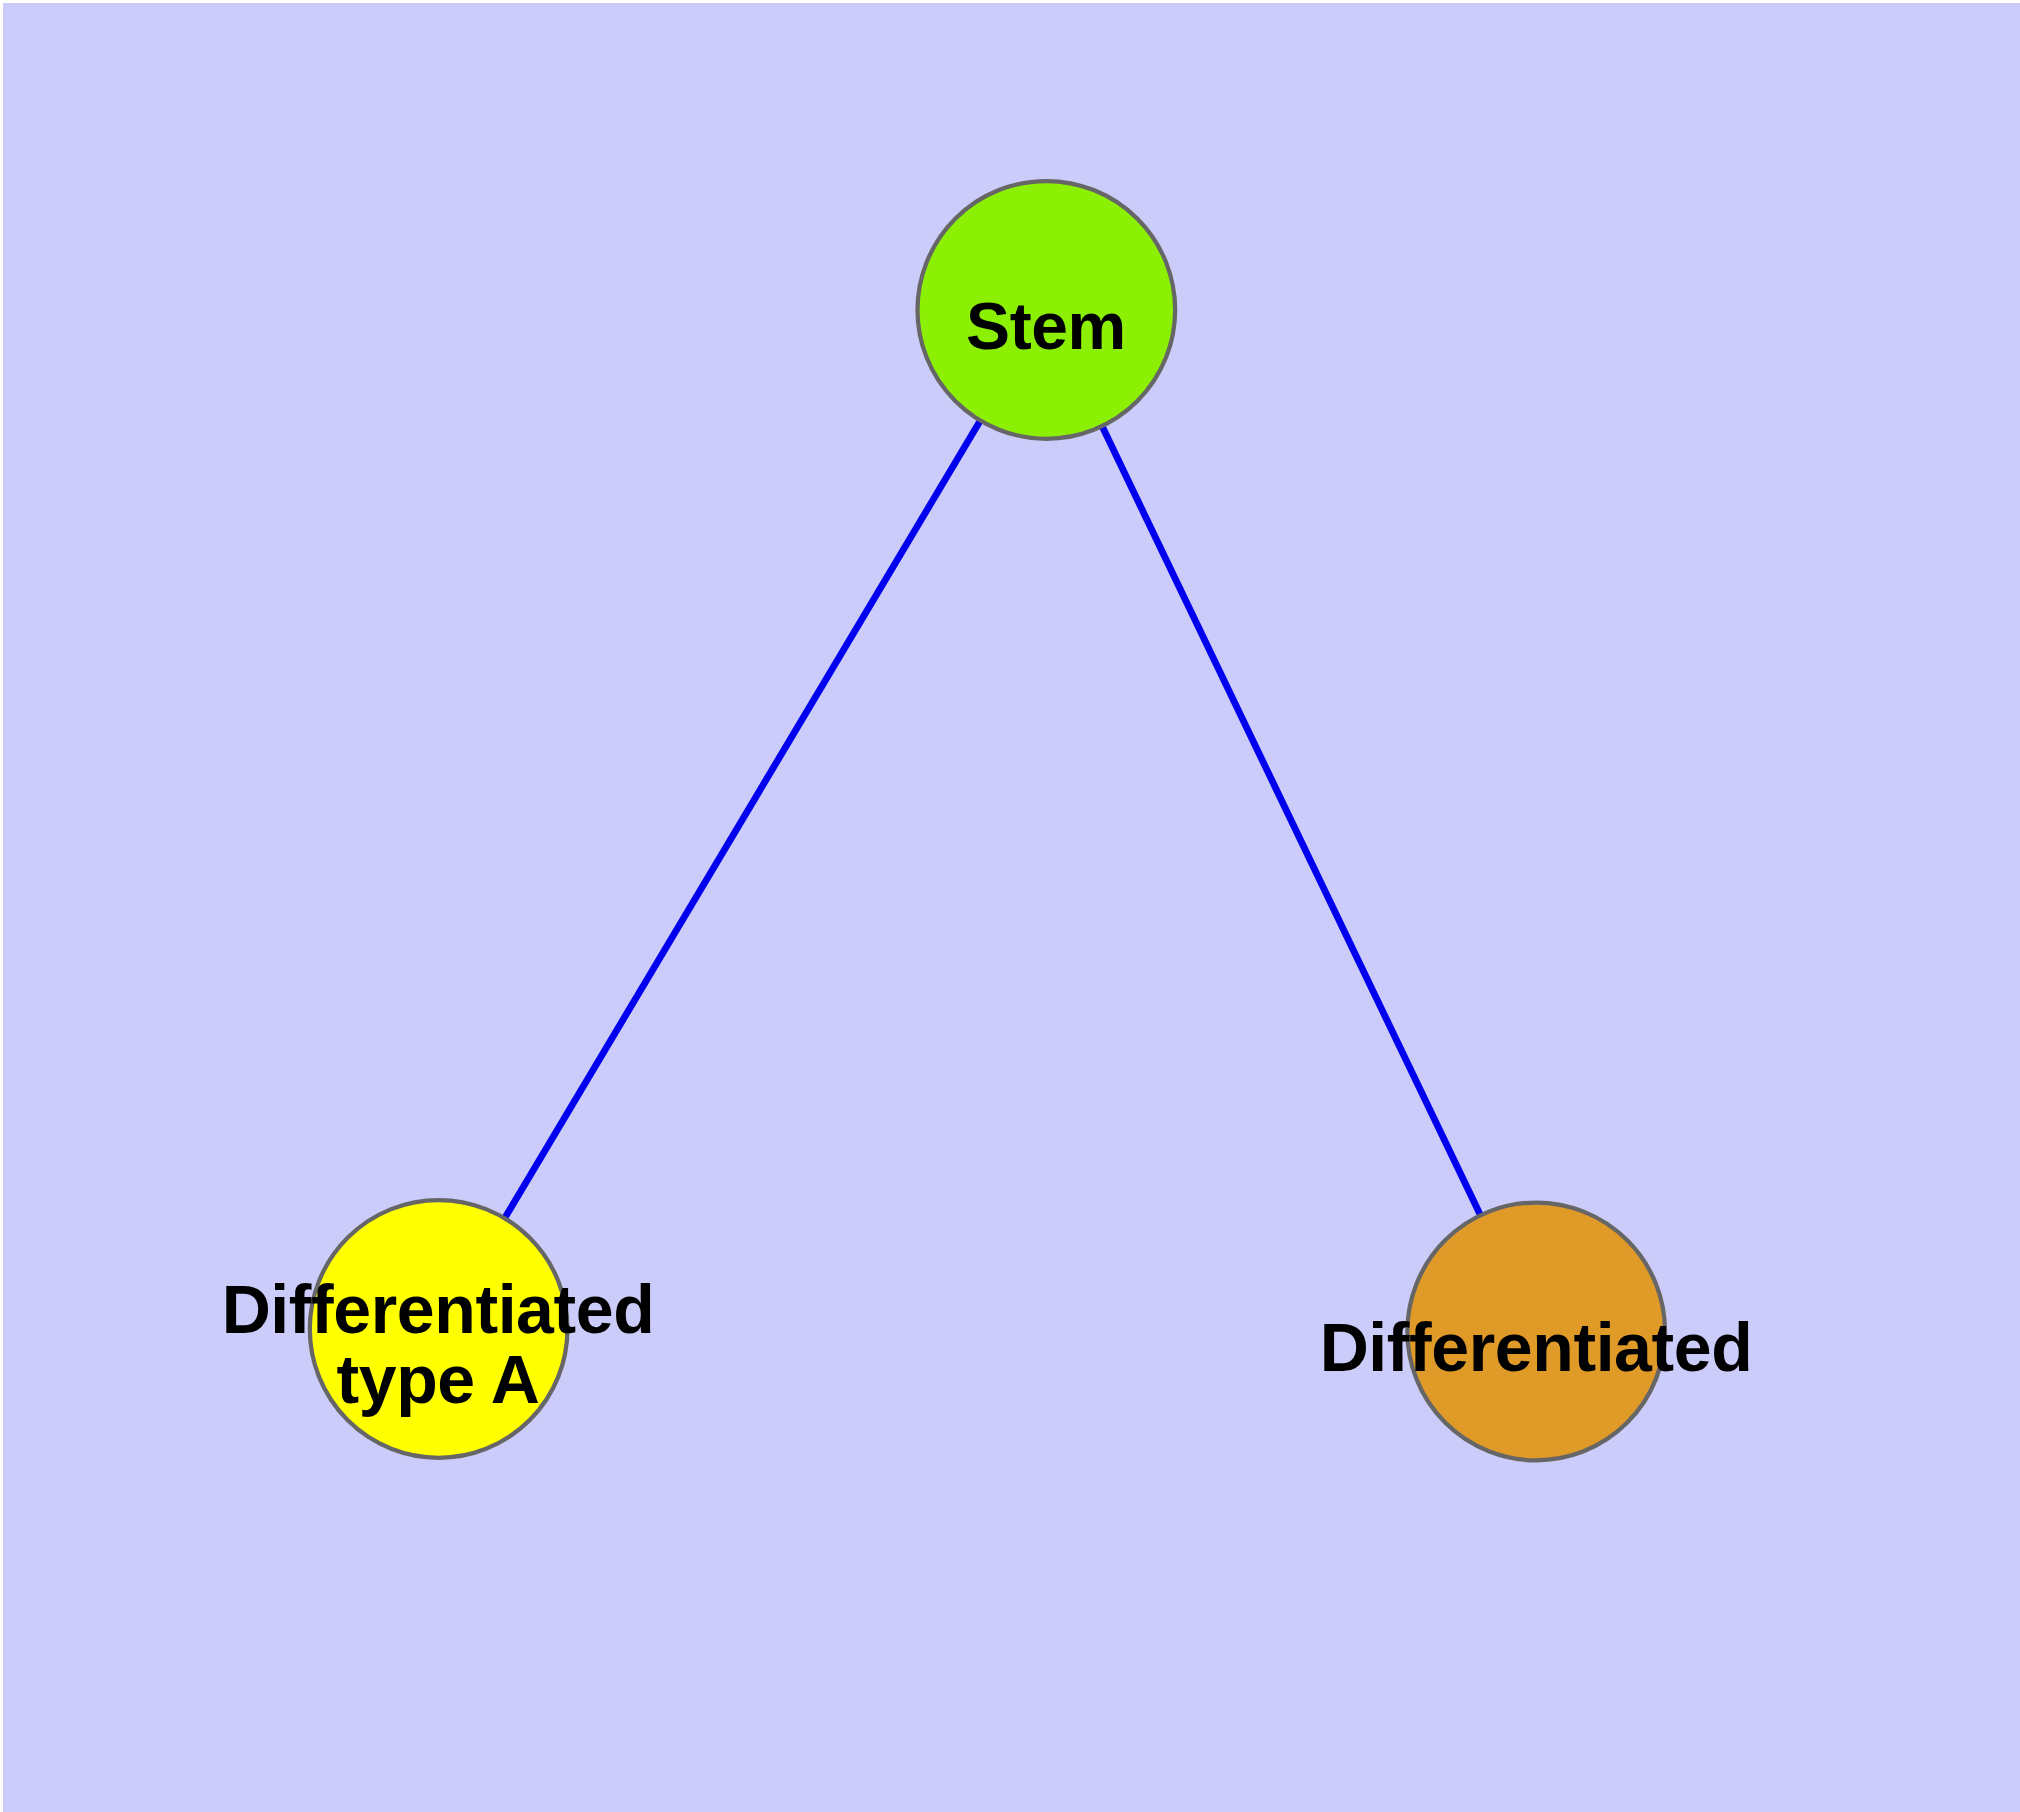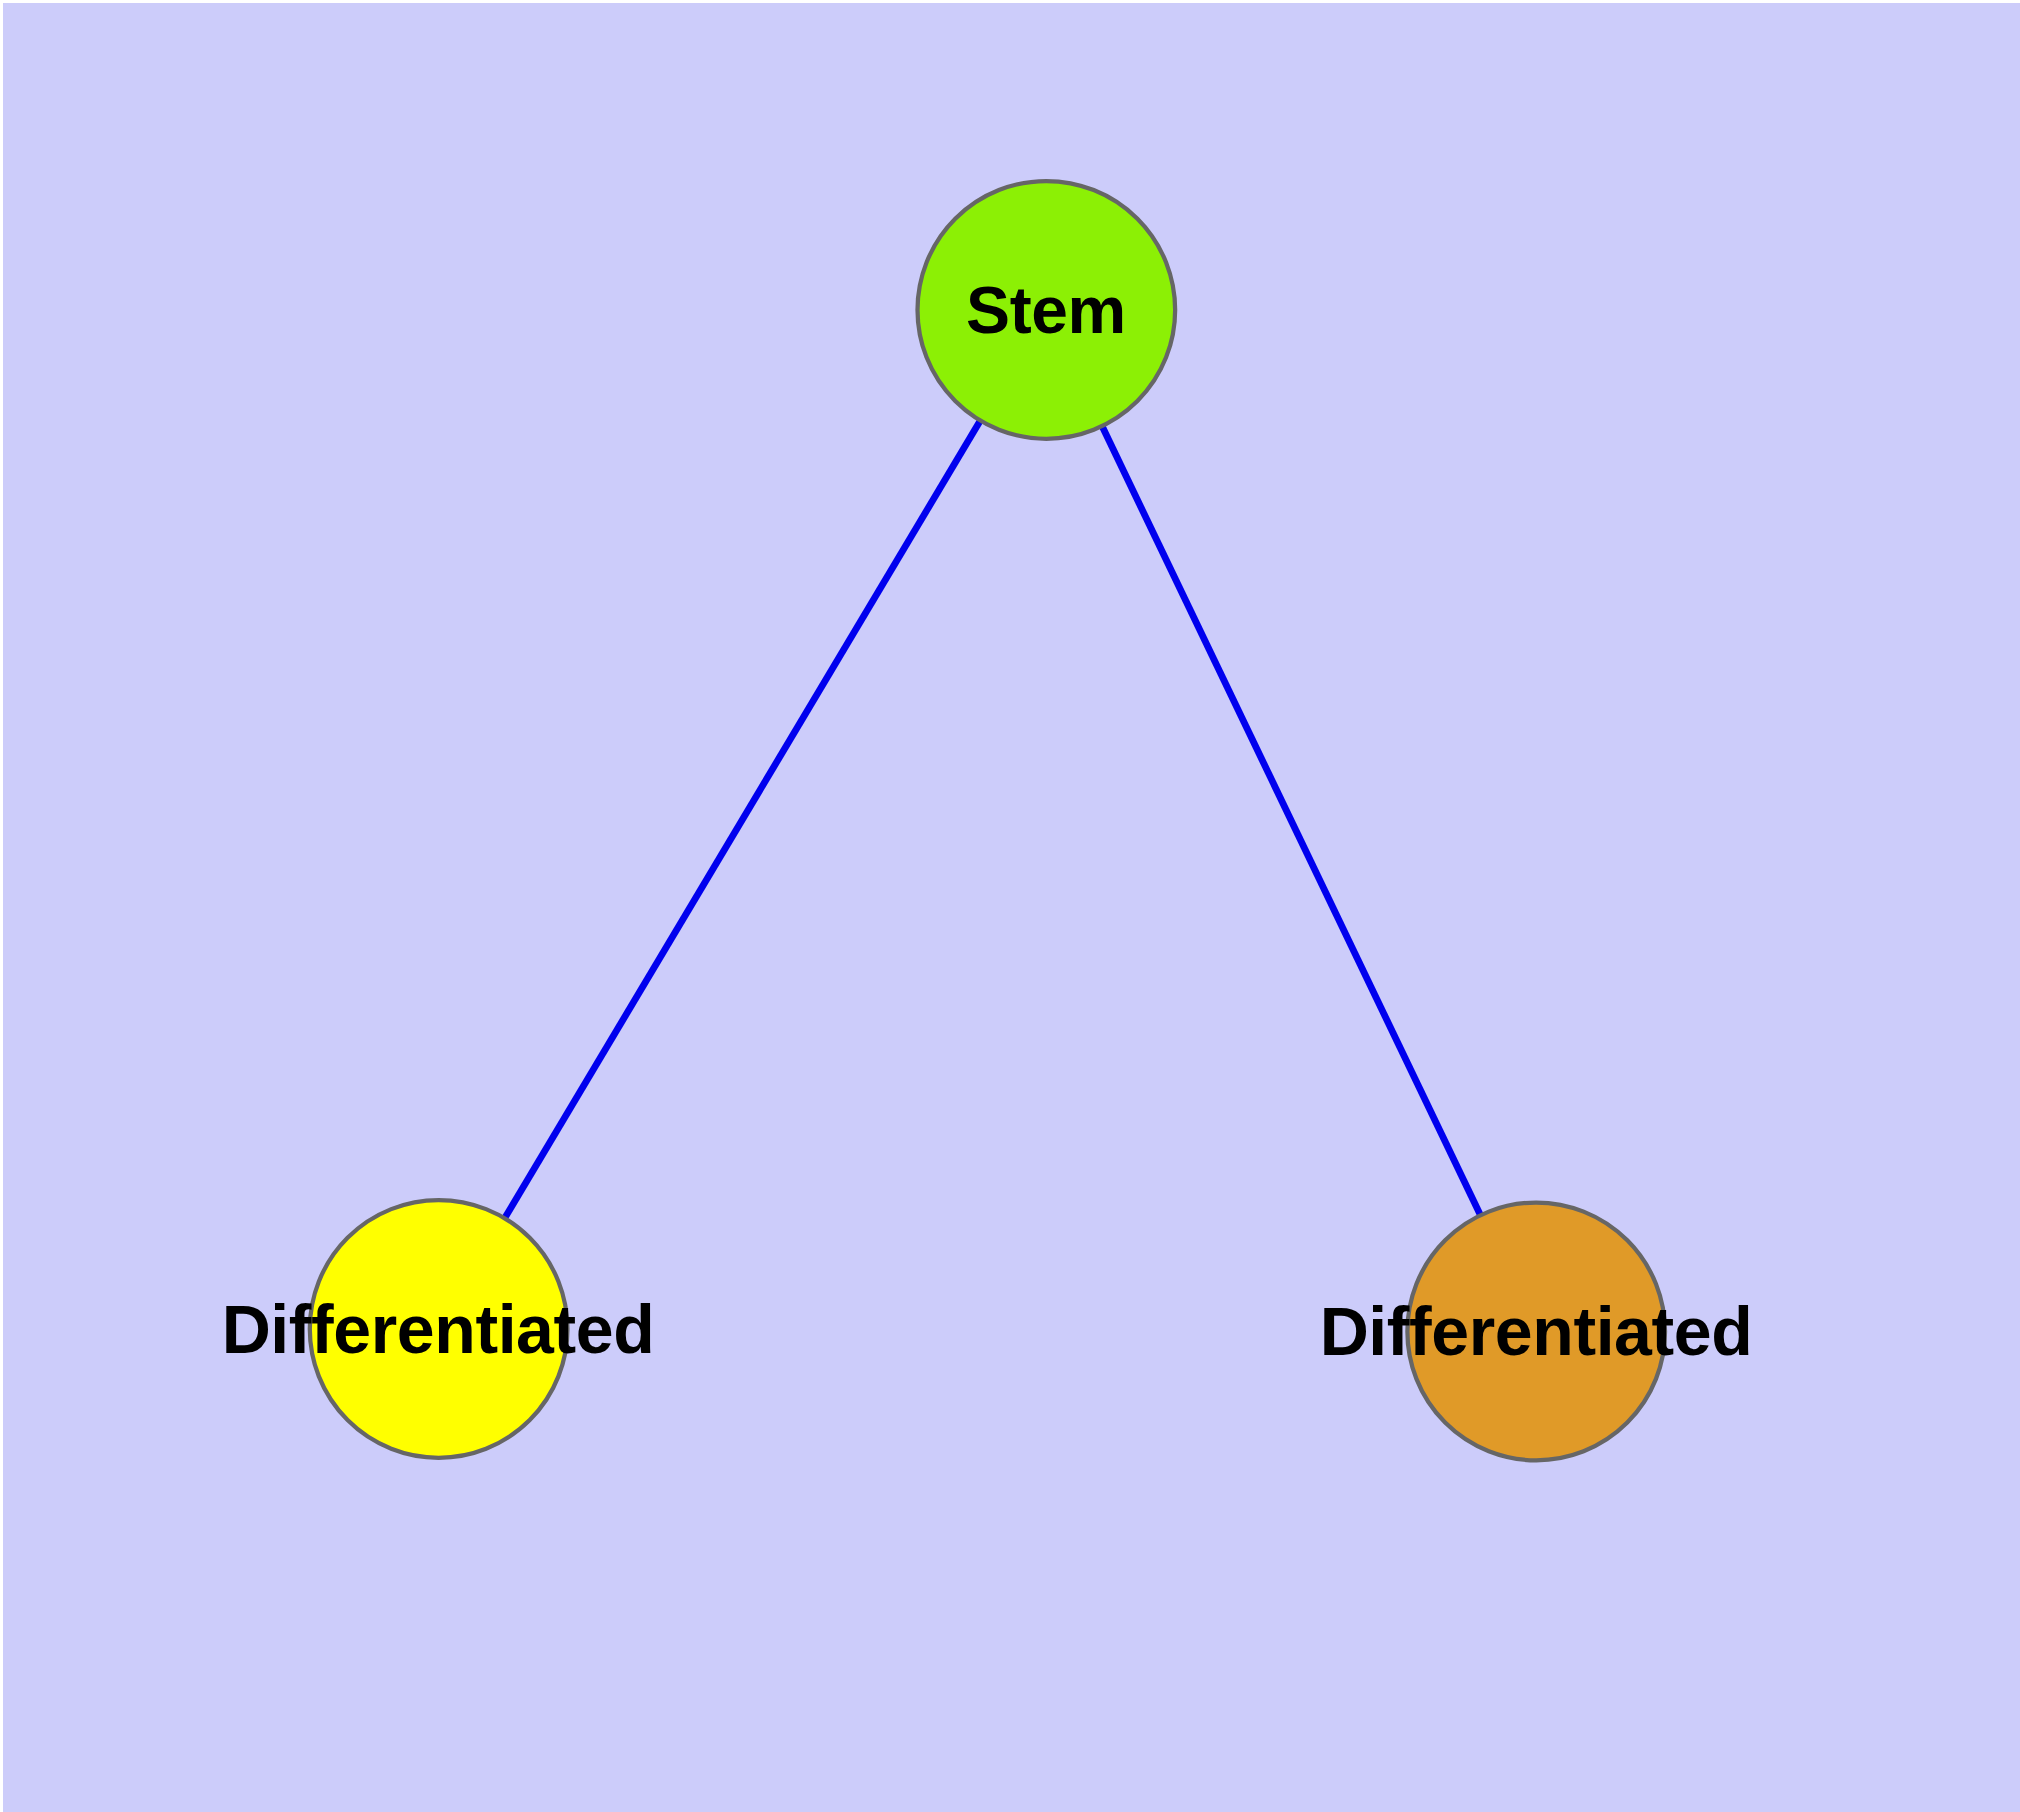--- a/index.html
+++ b/index.html
@@ -35,20 +35,21 @@
   }
   .node-label {
     position: absolute;
     text-align: center;
     color: #000000;
     font-weight: bold;
     line-height: 1.04;
     white-space: pre;
     letter-spacing: -0.4px;
     pointer-events: none;
+    margin-top: 16px;
     -webkit-font-smoothing: antialiased;
   }
   .label-stem {
     font-size: 66px;
   }
   .label-child {
     font-size: 68px;
   }
 </style>
 </head>
@@ -66,19 +67,19 @@
 
       <g>
         <circle cx="1231" cy="362" r="152" fill="#8cf005" stroke="#666666" stroke-width="5"></circle>
         <circle cx="514" cy="1564" r="152" fill="#ffff00" stroke="#666666" stroke-width="5"></circle>
         <circle cx="1809" cy="1567" r="152" fill="#e09a28" stroke="#666666" stroke-width="5"></circle>
       </g>
     </svg>
 
     <div class="node-label label-stem" style="width: 1187px; left: 450px; top: 307px; transform: translateY(-50%);"><span>Stem</span></div>
 
-    <div class="node-label label-child" style="width: 1187px; left: -158px; top: 1326px; transform: translateY(-50%);"><span>Differentiated</span><br></div>
+    <div class="node-label label-child" style="width: 1187px; left: -158px; top: 1326px; transform: translateY(-50%);"><span>Differentiated</span><br><span>type A</span></div>
 
     <div class="node-label label-child" style="width: 1187px; left: 940px; top: 1328px; transform: translateY(-50%);"><span>Differentiated</span><br></div>
 
   </div>
 </div>
 
 
 </body></html>

